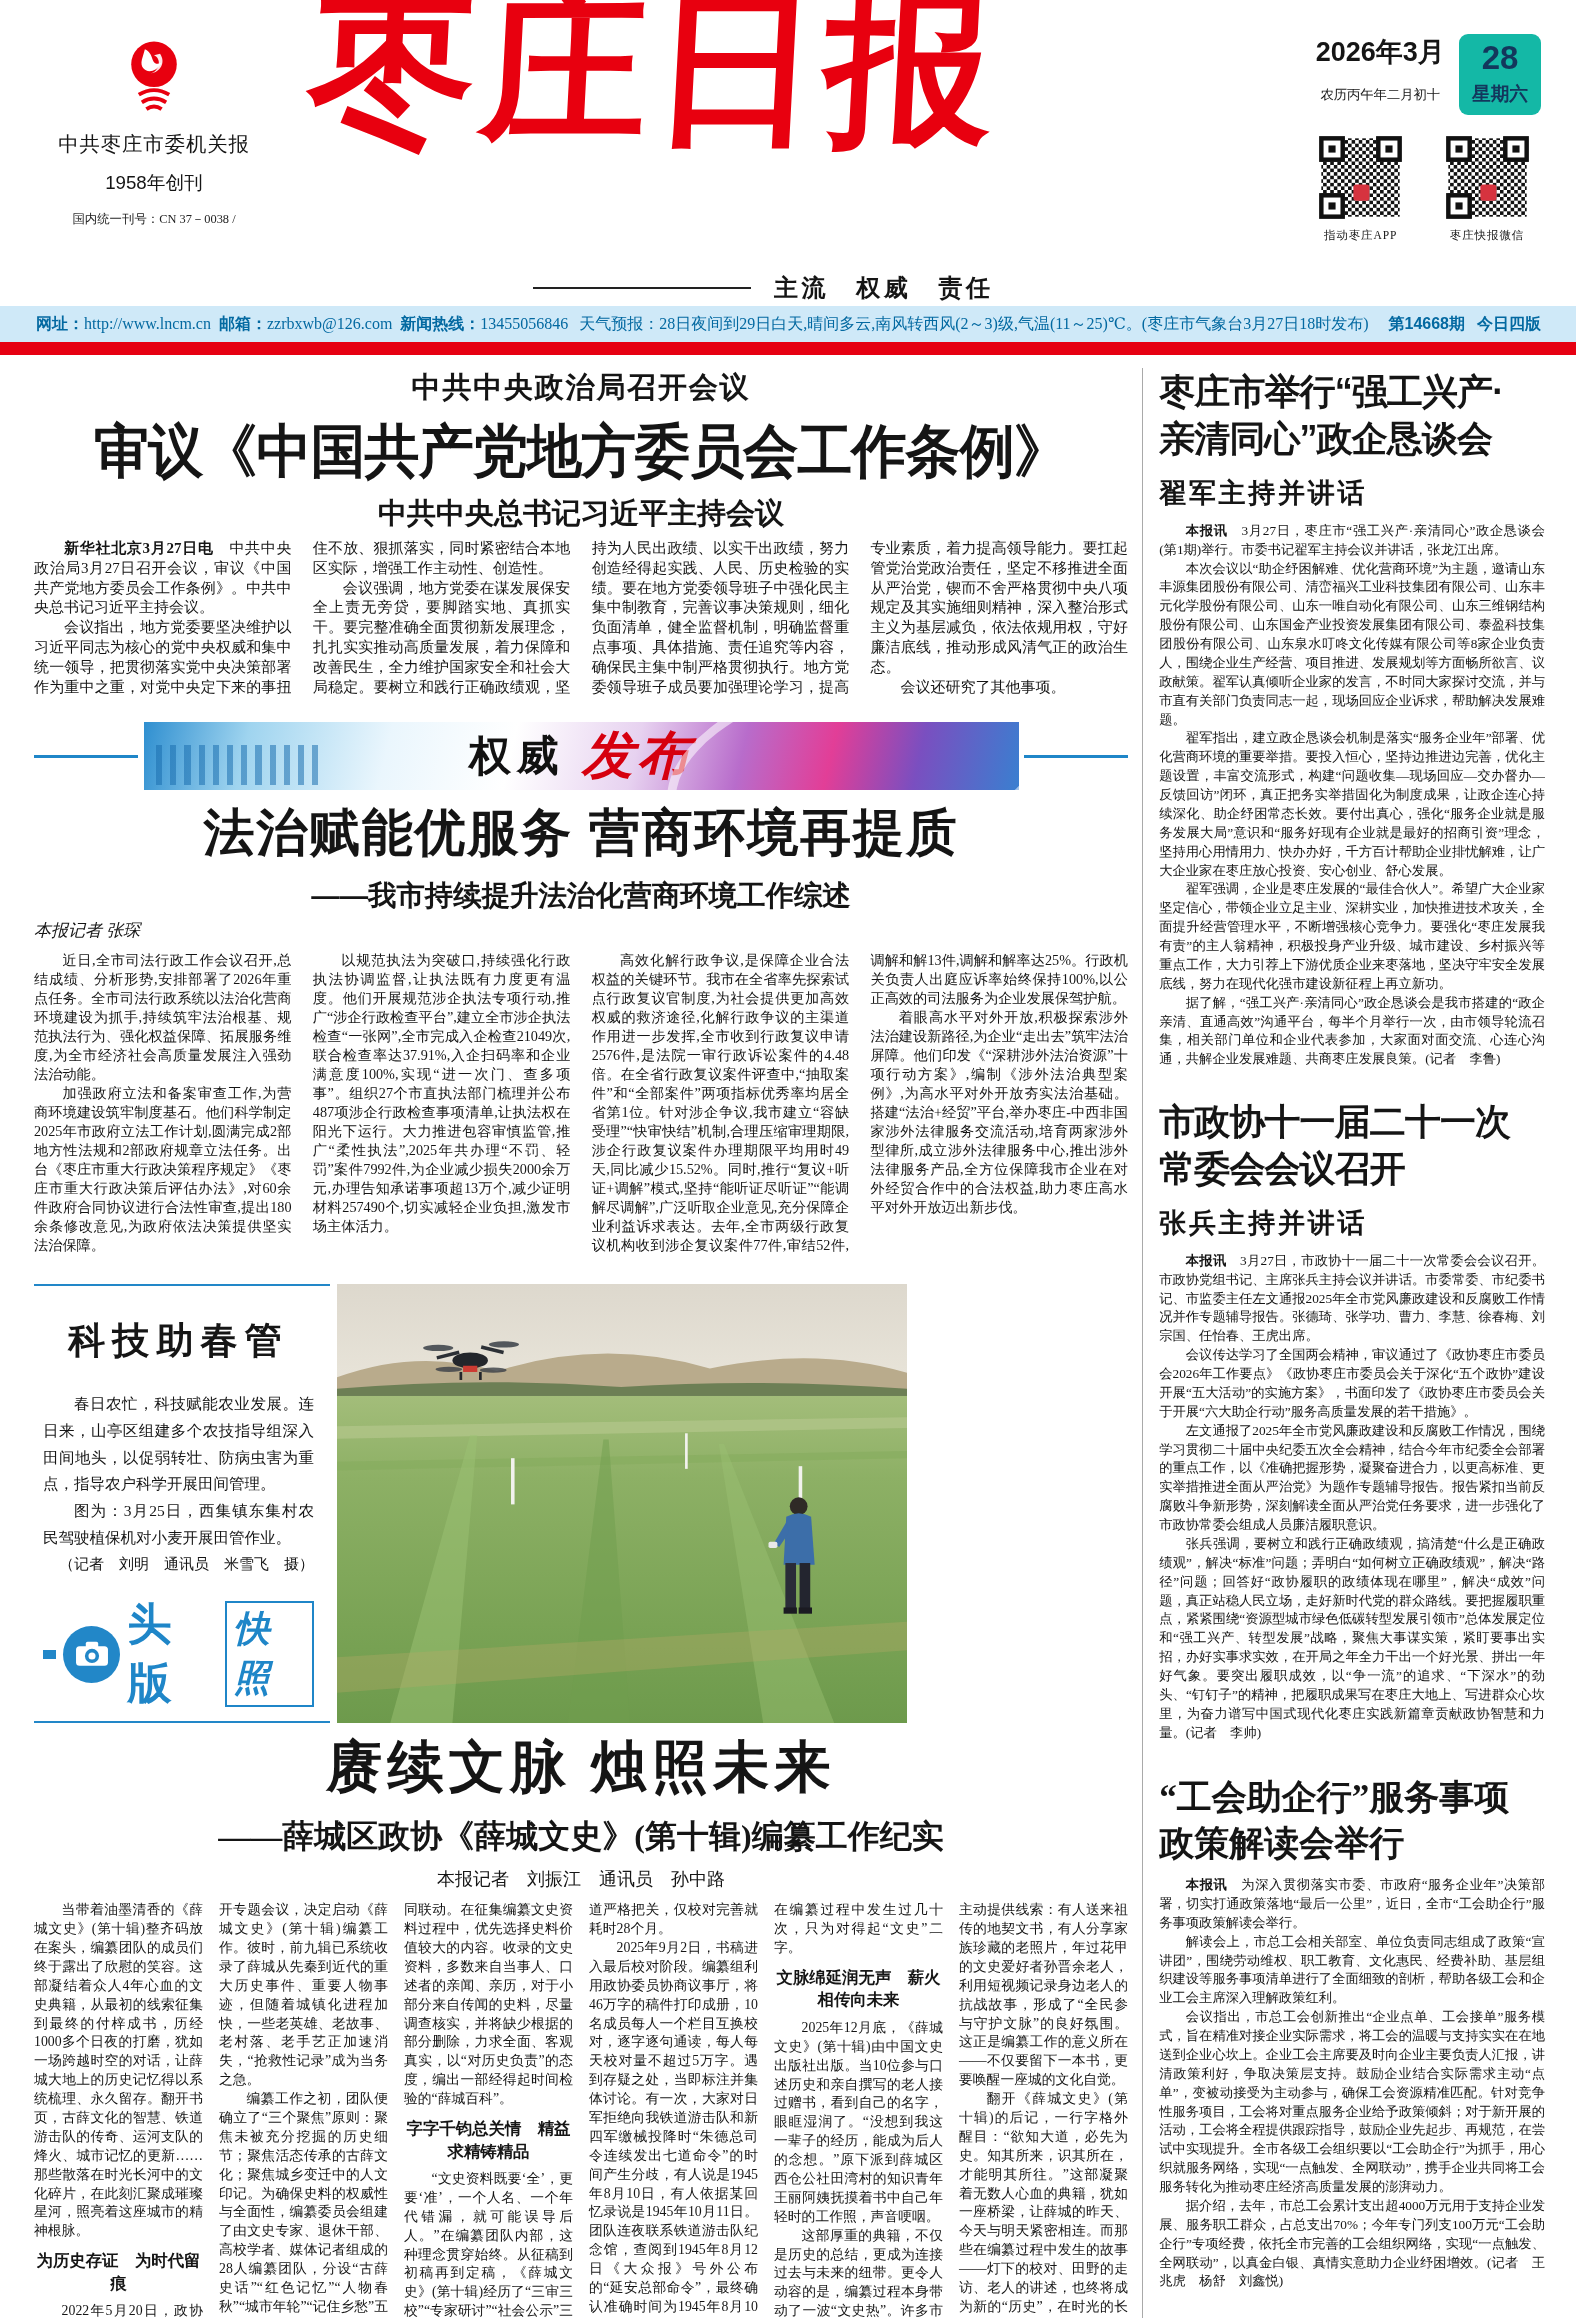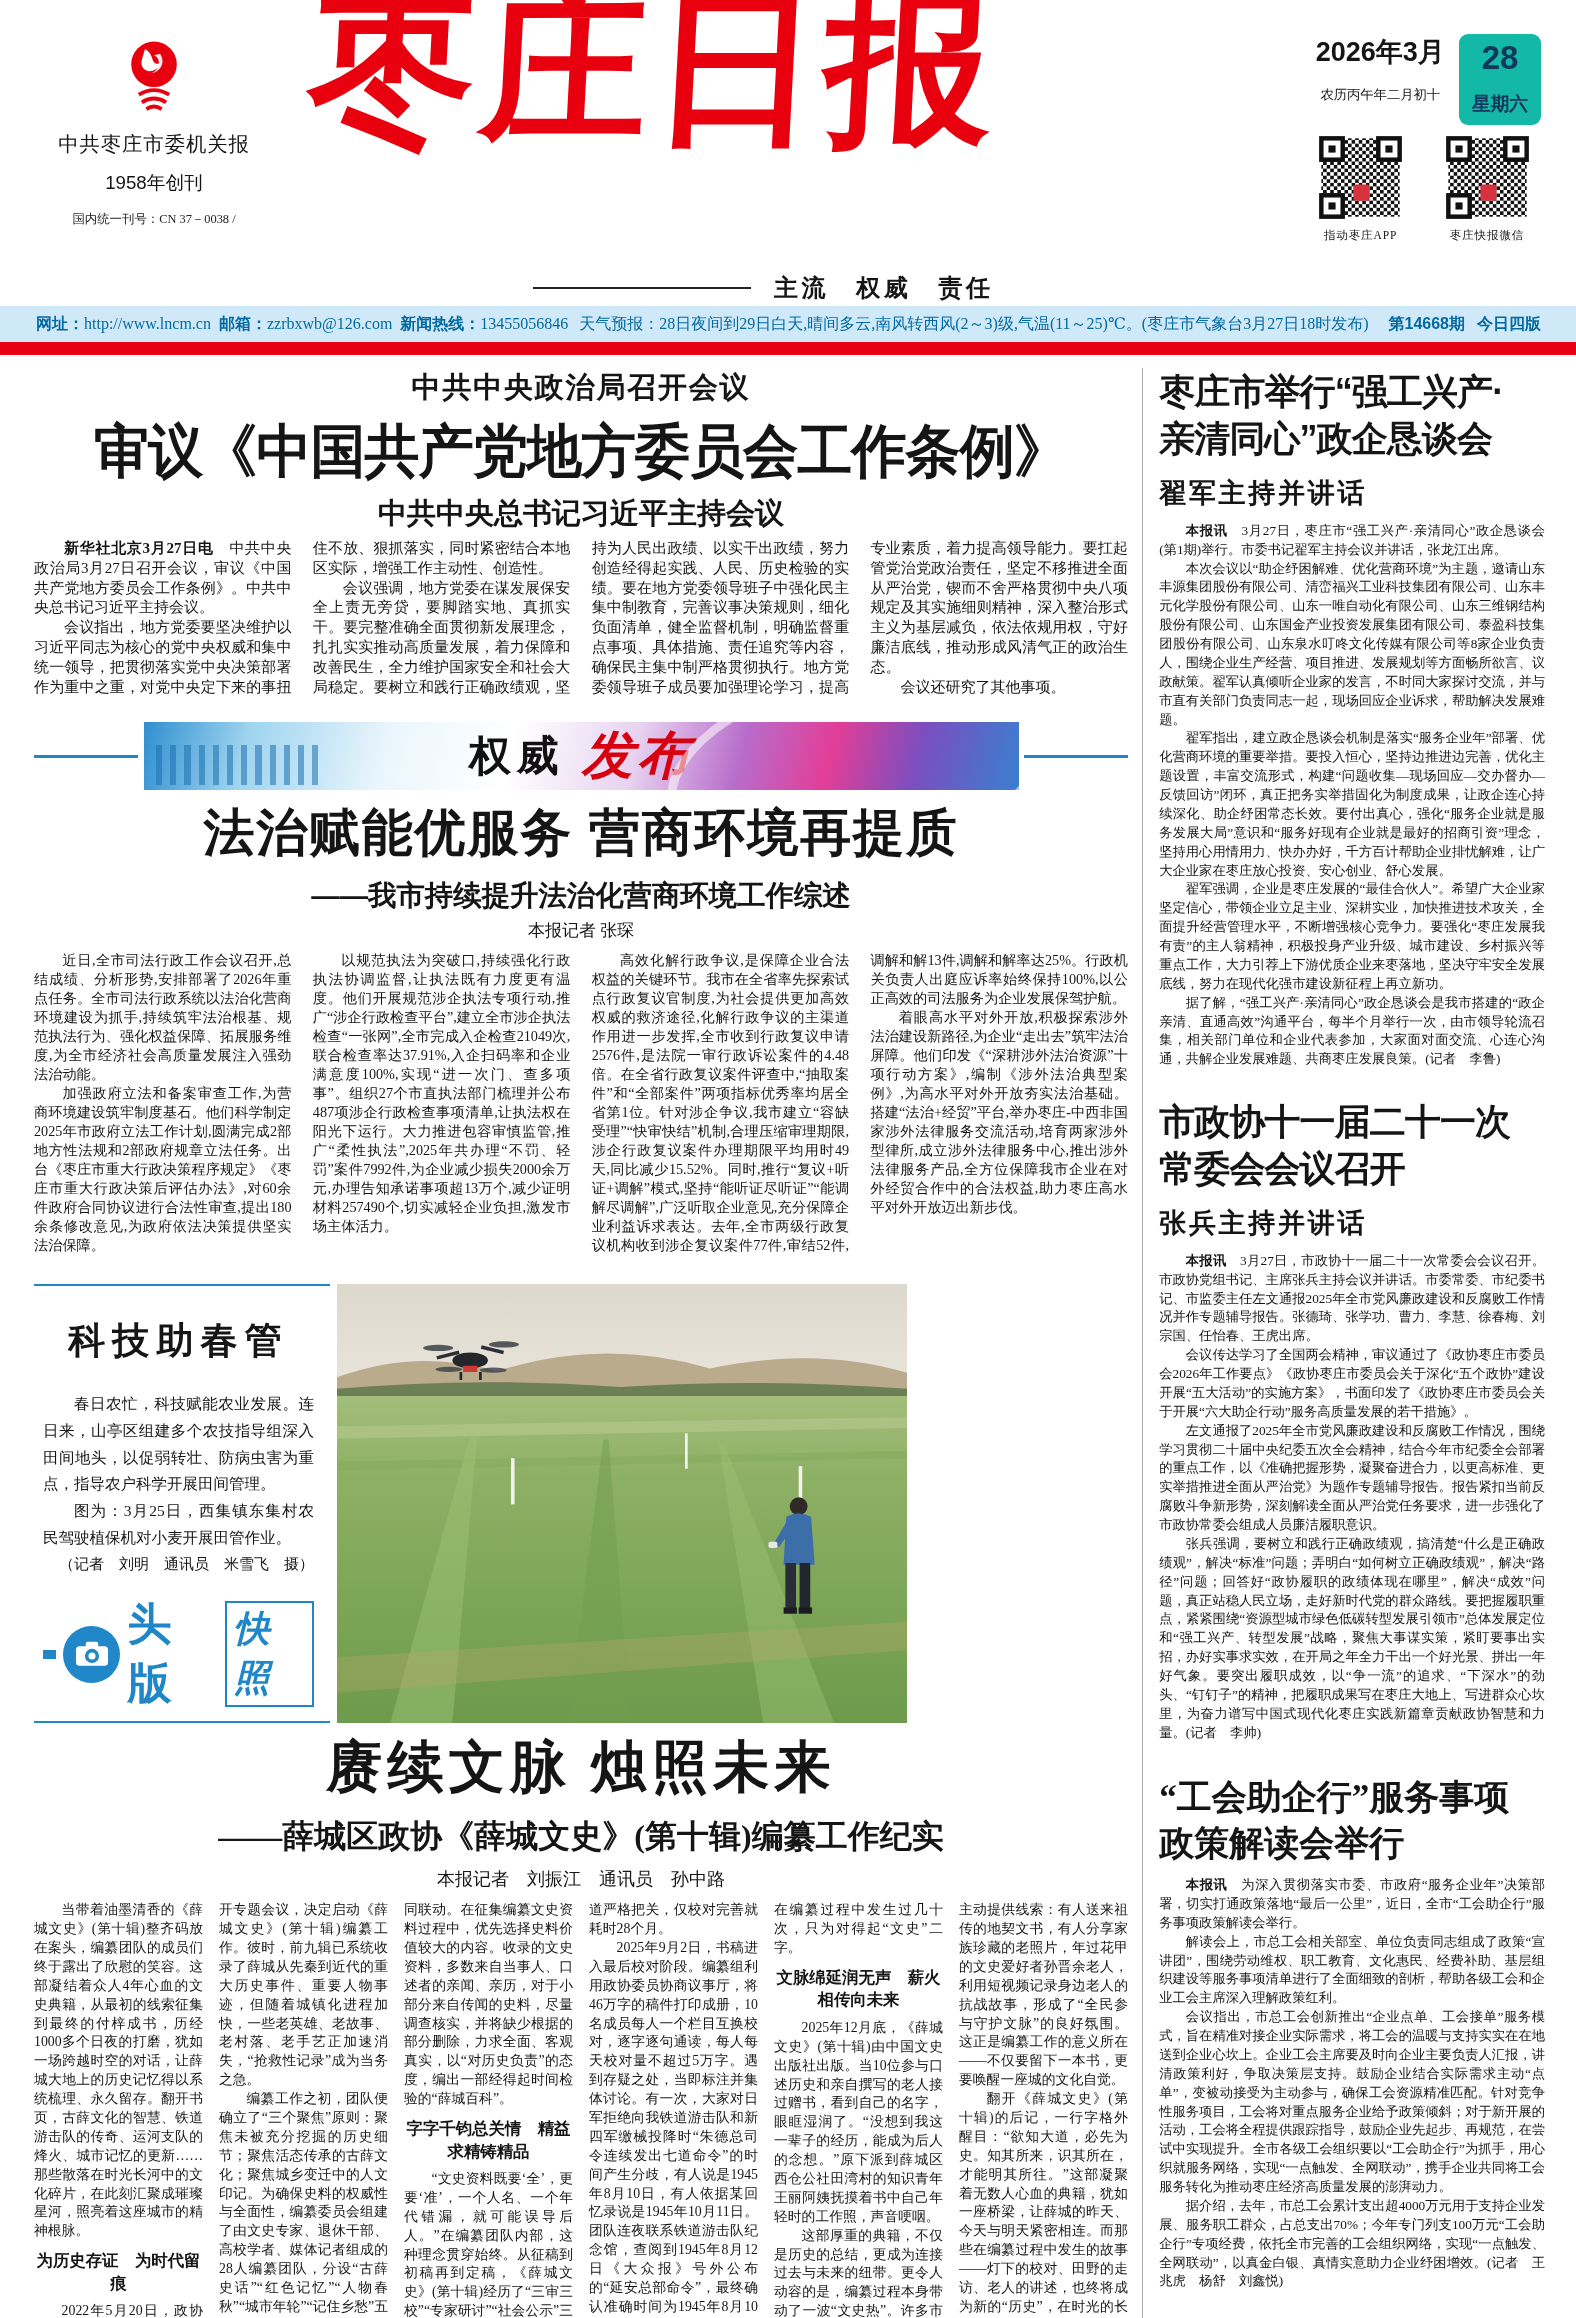--- a/index.html
+++ b/index.html
@@ -19,21 +19,21 @@
   .mh-slogan { position:absolute; left:533px; top:272px; display:flex; align-items:center; gap:23px;
     font-size:24px; font-weight:bold; }
   .slogan-line { width:218px; height:1.8px; background:#222; }
   .slogan-words { display:flex; gap:27px; letter-spacing:3.6px; }
   .mh-date { position:absolute; right:36px; top:34px; display:flex; gap:14.2px; align-items:flex-start; }
   .date-month { font-size:27px; font-weight:bold; }
   .date-lunar { font-size:13.3px; margin-top:16px; text-align:center; }
   .day-box { width:82px; background:#14b8a6; border-radius:9px; text-align:center;
     padding:6.2px 0 8px; color:#13375c; }
   .day-num { font-size:33px; font-weight:bold; line-height:1.1; }
-  .day-week { font-size:18.7px; font-weight:bold; margin-top:15px; }
+  .day-week { font-size:18.7px; font-weight:bold; margin-top:5px; }
   .mh-qrs { position:absolute; right:41px; top:133px; display:flex; gap:28.4px; }
   .qr-item { width:98px; text-align:center; }
   .qr-item svg { width:89px; height:89px; }
   .qr-label { font-size:11.5px; margin-top:1.8px; letter-spacing:0.9px; }
 
   
   .infobar { height:36px; background:#cfe9f8; display:flex; align-items:center;
     justify-content:space-between; padding:0 36px; font-size:16px; color:#0369a1; }
   .ib-l b, .ib-r b { font-family:"Liberation Sans","DejaVu Sans",sans-serif; }
   .redbar { height:13.3px; background:#e60012; }
@@ -66,21 +66,21 @@
     border-radius:50%; border:9px solid rgba(255,255,255,.55); transform:rotate(-12deg); }
   .banner-text { position:absolute; left:0; right:0; top:0; bottom:0; display:flex;
     align-items:center; justify-content:center; gap:18px; }
   .banner-black { font-size:42px; font-weight:900; color:#111; letter-spacing:5.3px; }
   .banner-red { font-size:52px; font-weight:900; color:#d6000f; font-style:italic;
     font-family:"Liberation Serif",serif; letter-spacing:3.6px; }
 
   
   .a2-headline { text-align:center; font-size:51px; font-weight:900; letter-spacing:1.8px; }
   .a2-deck { text-align:center; font-size:28.4px; font-weight:600; margin:9px 0 3.6px; }
-  .a2-byline { text-align:center; font-size:17px; margin-bottom:9px; }
+  .a2-byline { text-align:left; font-size:17px; margin-bottom:9px;font-style:italic; }
   .a2-body { column-count:4; column-gap:21.3px; font-size:14.2px; line-height:1.34;
     height:330px; overflow:hidden; }
 
   
   .photo-row { display:flex; height:439px; margin:3.6px 0 7.1px; }
   .kexin { width:296px; border-top:2.7px solid #2287c8; border-bottom:2.7px solid #2287c8;
     padding:30px 16px 9px 9px; }
   .kx-title { text-align:center; font-size:37px; font-weight:bold; letter-spacing:7.1px; margin-bottom:25px; }
   .kx-p { font-size:15.5px; line-height:1.72; text-indent:2em; text-align:justify; }
   .kx-credit { font-size:15px; text-align:right; margin-top:3.6px; }

